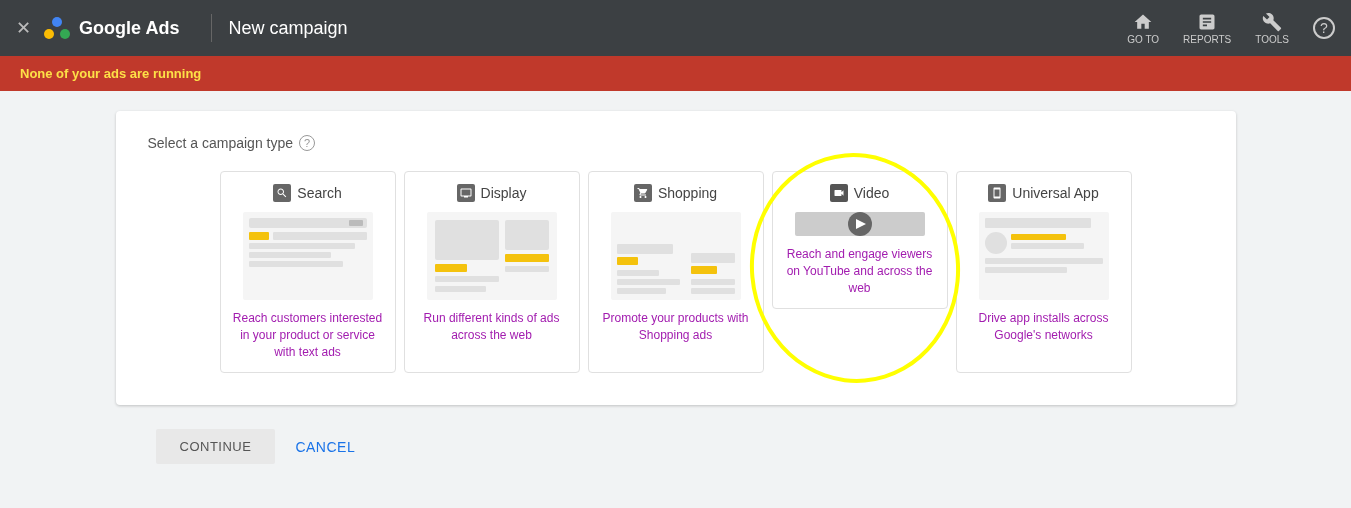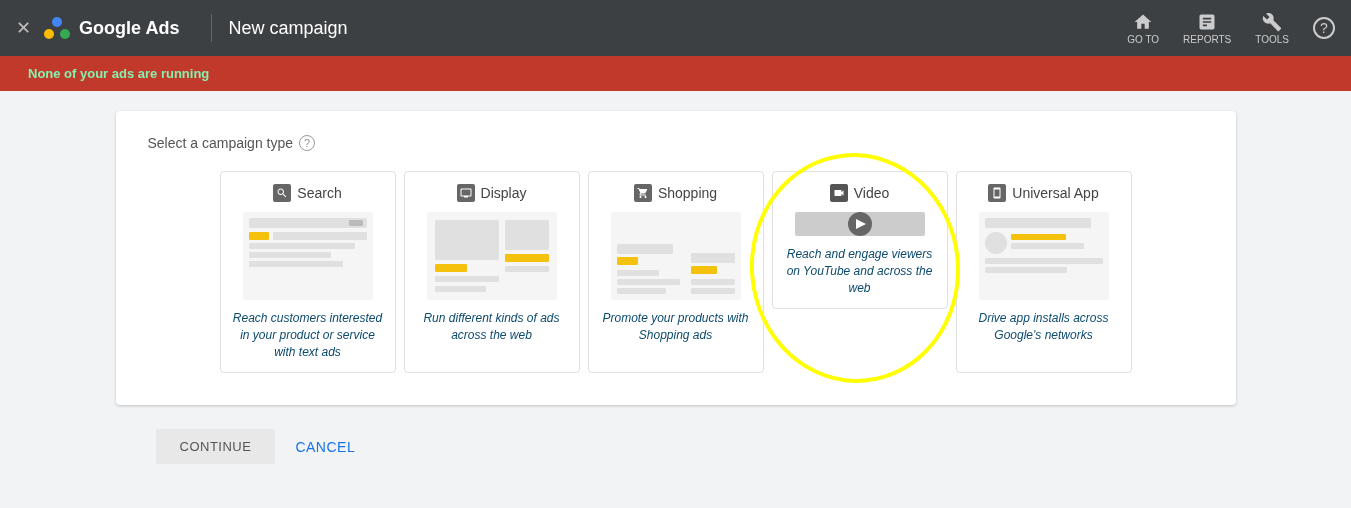--- a/index.html
+++ b/index.html
@@ -75,23 +75,23 @@
       align-items: center;
       justify-content: center;
       color: #ccc;
       font-size: 14px;
       cursor: pointer;
     }
 
     
     .alert-banner {
       background: #c0392b;
-      color: #86efac;
+      color: #fde047;
       font-size: 13px;
-      padding: 10px 28px;
+      padding: 10px 20px;
       display: flex;
       align-items: flex-end;
     }
     .alert-banner strong { font-weight: bold; }
 
     
     .main-content {
       padding: 20px 40px;
     }
 
@@ -214,23 +214,22 @@
       width: 0;
       height: 0;
       border-style: solid;
       border-width: 5px 0 5px 10px;
       border-color: transparent transparent transparent white;
       margin-left: 2px;
     }
 
     .tile-desc {
       font-size: 12px;
-      color: #0c4a6e;
+      color: #a21caf;
       line-height: 1.4;
-      font-style: italic;
     }
 
     
     .video-tile-wrapper {
       position: relative;
     }
     .yellow-circle {
       position: absolute;
       top: -18px;
       left: -22px;

